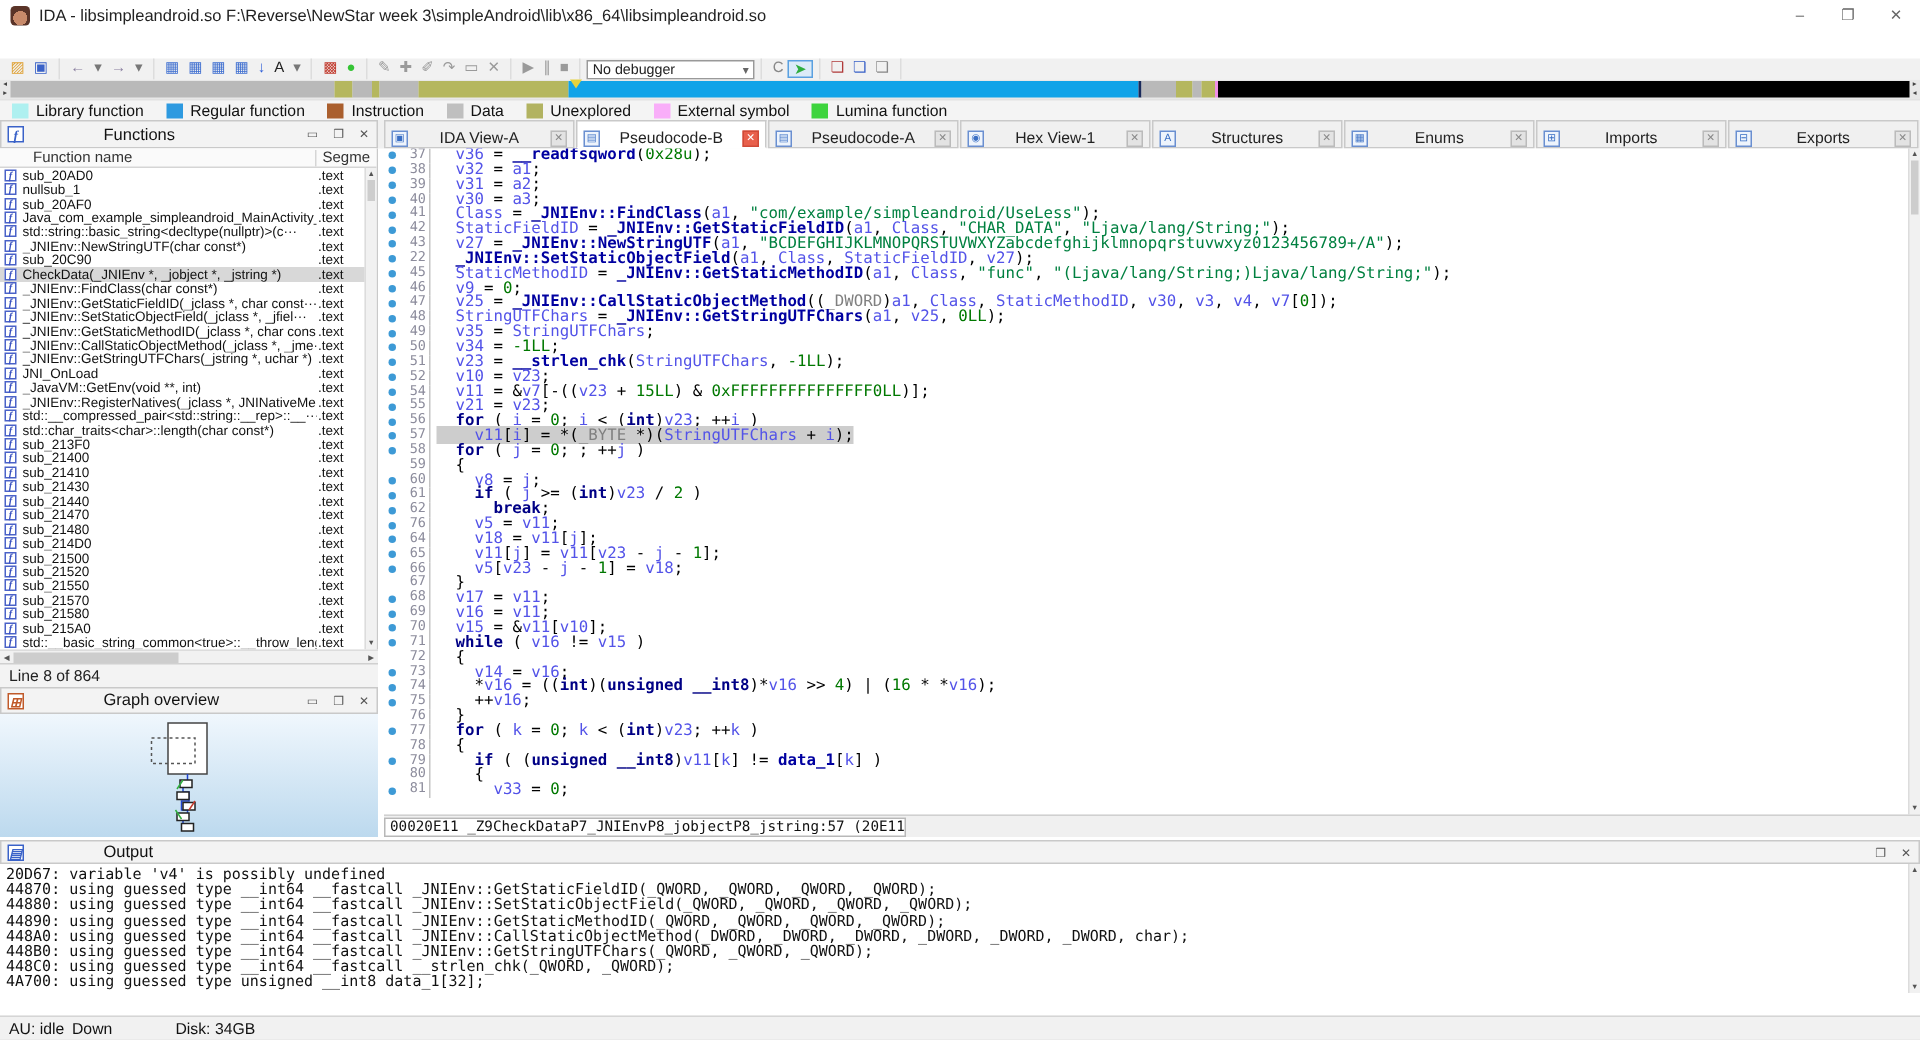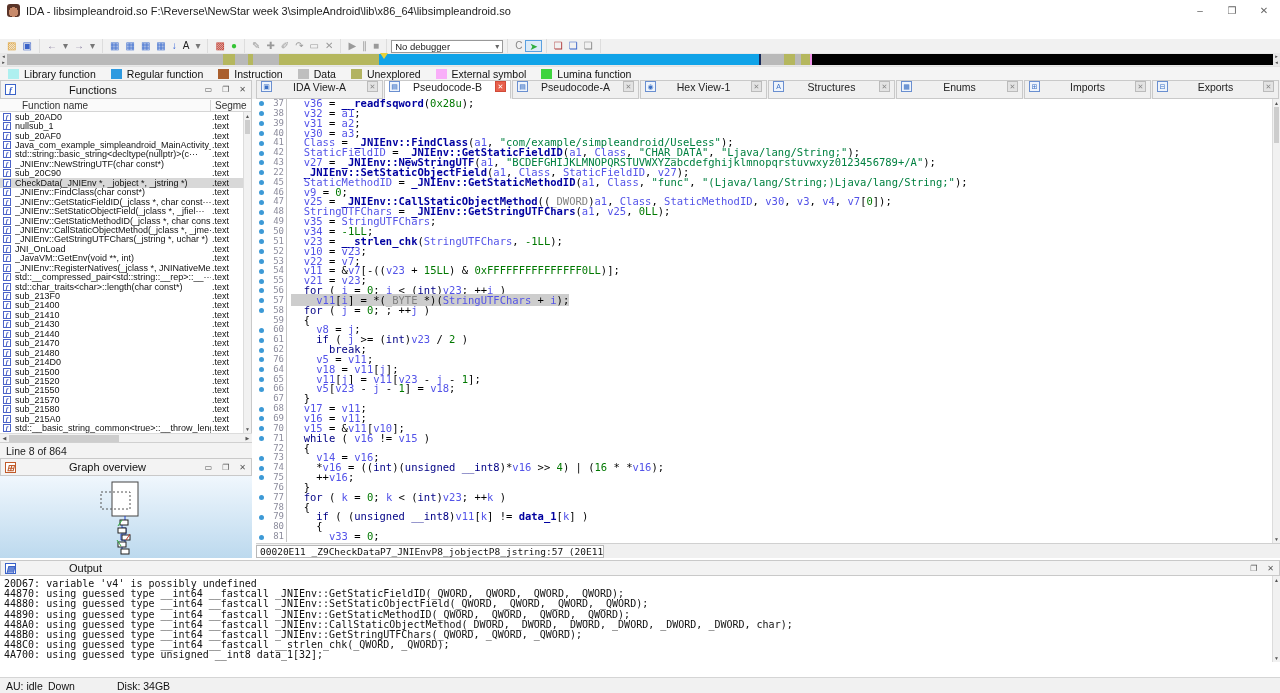--- a/index.html
+++ b/index.html
@@ -50,21 +50,21 @@
   
   #tabrow { position:absolute; left:0; top:80px; width:1280px; height:19px; background:#f0f0f0; display:flex; }
   .panel-header { display:flex; align-items:center; background:#f3f3f3; border:1px solid #c9c9c9; }
   #func-header { width:252px; height:19px; }
   .ph-icon { width:11px; height:11px; margin:0 5px 0 4px; border:1px solid #3a62c8; color:#3a62c8;
              font:italic bold 9px "Liberation Serif", serif; text-align:center; line-height:10px; background:#fff; }
   .ph-title { font-size:11px; color:#111;padding-left:48px; }
   .ph-btns { margin-left:auto; display:flex; }
   .ph-btn { font-size:8px; color:#555; padding:0 5px; line-height:17px; }
   #tabs { display:flex; flex:1; margin-left:4px; }
-  .tab { flex:1; max-width:128px; display:flex; align-items:flex-start; background:#f0f0f0;
+  .tab { flex:1; max-width:128px; display:flex; align-items:flex-end; background:#f0f0f0;
          border:1px solid #c9c9c9; margin-right:1px; padding:0 4px; }
   .tab.active { background:#fff; border-bottom-color:#fff; }
   .tab-icon { width:11px; height:11px; border:1px solid #6a8fd0; background:#eef4fc; font-size:7px;
               line-height:10px; text-align:center; margin-right:4px; flex:0 0 auto; }
   .tab-label { flex:1; text-align:center; font-size:10.5px; color:#222; white-space:nowrap; overflow:hidden; }
   .tab-close { width:11px; height:11px; background:#e3e3e3; border:1px solid #bbb; color:#888;
                font-size:7px; line-height:9px; text-align:center; margin-left:4px; flex:0 0 auto; }
   .tab.active .tab-close { background:#e8604c; border-color:#d04a38; color:#fff; }
 
   
@@ -99,21 +99,21 @@
   
   #code-pane { position:absolute; left:256px; top:99px; width:1016px; height:444px; background:#fff; overflow:hidden; }
   .cline { display:flex; height:9.85px; align-items:center; }
   .dotc { width:10px; flex:0 0 auto; display:flex; justify-content:center; }
   .dotc i { width:5px; height:5px; border-radius:50%; background:#3d9ad6; display:none; }
   .dotc.on i { display:block; }
   .lnum { width:21px; flex:0 0 auto; text-align:right; font:9px "DejaVu Sans Mono", monospace;
           color:#8c8c9c; padding-right:2px; border-right:1px solid #c4c4c4; height:100%; line-height:9.85px; }
   .ccode { padding-left:4px; font:10.5px "DejaVu Sans Mono", monospace; white-space:pre; line-height:9.85px; }
   .ccode .hl { background:#cdcdcd; }
-  .t-p { color:#000; } .t-k { color:#000085; font-weight:normal; } .t-f { color:#0000a0; font-weight:bold; }
+  .t-p { color:#000; } .t-k { color:#000085; font-weight:bold; } .t-f { color:#0000a0; font-weight:bold; }
   .t-v { color:#5353e8; } .t-n { color:#007800; } .t-s { color:#008040; } .t-m { color:#808080; }
   .t-g { color:#0000a0; font-weight:bold; }
   #code-vscroll { right:0; top:99px; height:444px; }
   #code-status { position:absolute; left:256px; top:543px; width:1024px; height:15px; background:#f0f0f0;
                  border-top:1px solid #d0d0d0; display:flex; align-items:center; }
   #code-status-field { width:348px; height:13px; background:#fff; border:1px solid #b8b8b8;
                        font:9.5px "DejaVu Sans Mono", monospace; color:#111; padding:0 3px; line-height:12px;
                        white-space:nowrap; overflow:hidden; }
 
   
@@ -634,27 +634,20 @@
         <span class="dotc on">
           <i></i>
         </span>
         <span class="lnum">52</span>
         <span class="ccode"><span><span class="t-p">  </span><span class="t-v">v10</span><span class="t-p"> = </span><span class="t-v">v23</span><span class="t-p">;</span></span></span>
       </div>
       <div class="cline">
         <span class="dotc on">
           <i></i>
         </span>
-        <span class="lnum">53</span>
-        <span class="ccode"><span><span class="t-p">  </span><span class="t-v">v22</span><span class="t-p"> = </span><span class="t-v">v7</span><span class="t-p">;</span></span></span>
-      </div>
-      <div class="cline">
-        <span class="dotc on">
-          <i></i>
-        </span>
         <span class="lnum">54</span>
         <span class="ccode"><span><span class="t-p">  </span><span class="t-v">v11</span><span class="t-p"> = &amp;</span><span class="t-v">v7</span><span class="t-p">[-((</span><span class="t-v">v23</span><span class="t-p"> + </span><span class="t-n">15LL</span><span class="t-p">) &amp; </span><span class="t-n">0xFFFFFFFFFFFFFFF0LL</span><span class="t-p">)];</span></span></span>
       </div>
       <div class="cline">
         <span class="dotc on">
           <i></i>
         </span>
         <span class="lnum">55</span>
         <span class="ccode"><span><span class="t-p">  </span><span class="t-v">v21</span><span class="t-p"> = </span><span class="t-v">v23</span><span class="t-p">;</span></span></span>
       </div>

